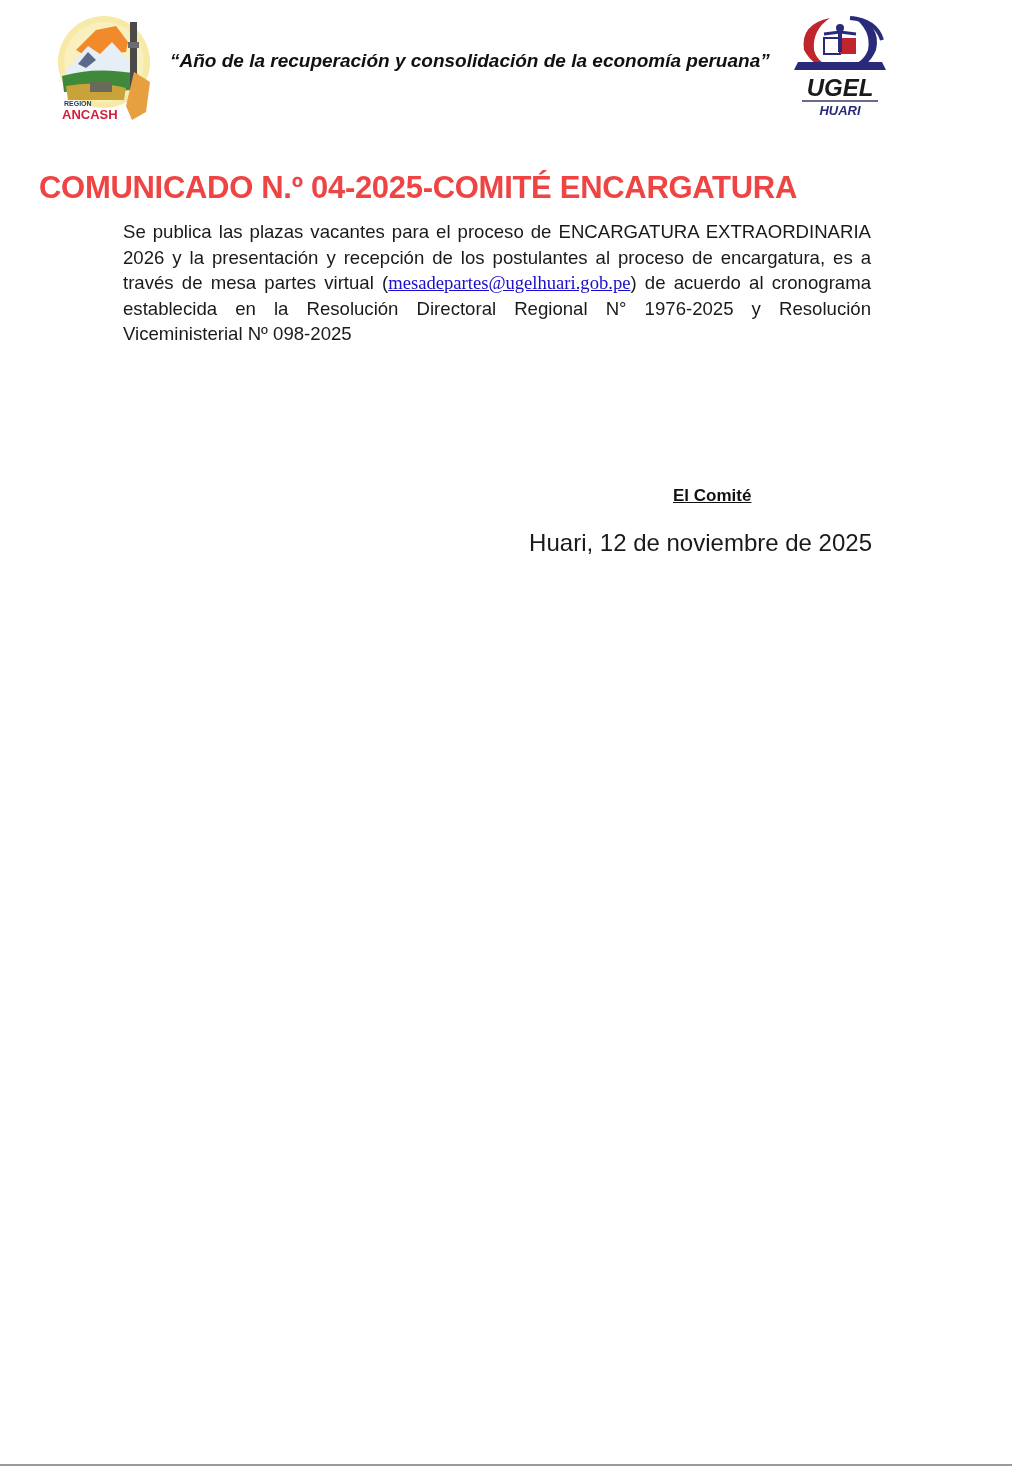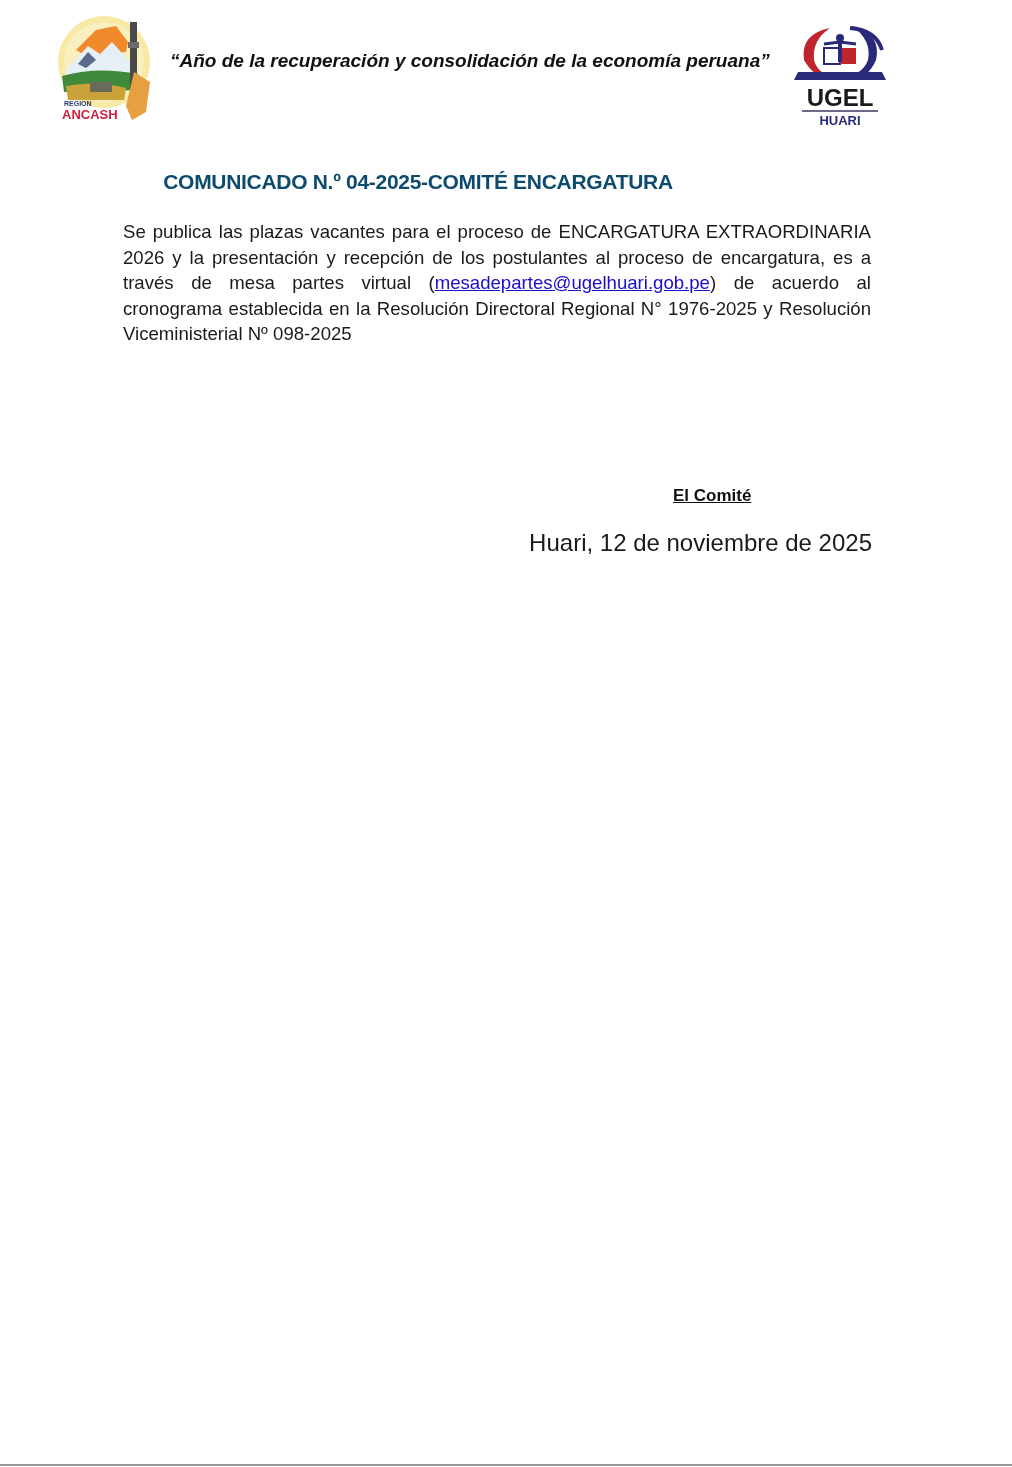--- a/index.html
+++ b/index.html
@@ -10,38 +10,38 @@
   }
   .page-bottom-line {
     position: absolute; left: 0; right: 0; top: 1464px; height: 2px;
     background: #9a9a9a;
   }
   
   .logo-ancash {
     position: absolute; left: 56px; top: 12px; width: 100px; height: 112px;
   }
   .logo-ugel {
-    position: absolute; left: 790px; top: 20px; width: 100px; height: 110px;
+    position: absolute; left: 790px; top: 10px; width: 100px; height: 110px; font-style: italic;
   }
   .year-motto {
     position: absolute; left: 170px; top: 50px; width: 590px;
     font-family: Liberation Sans, sans-serif; font-style: italic; font-weight: bold;
     font-size: 19px; color: #111; white-space: nowrap;
   }
   .doc-title {
     position: absolute; left: 0; width: 836px; top: 170px; text-align: center;
-    font-weight: bold; font-size: 21px; letter-spacing: -0.3px; color: #0c4a6e;
+    font-weight: bold; font-size: 31px; letter-spacing: -0.3px; color: #ef4444;
     white-space: nowrap;
   }
   .body-paragraph {
     position: absolute; left: 123px; top: 219px; width: 748px;
     font-size: 18.6px; line-height: 25.5px; text-align: justify; color: #1a1a1a;
   }
   .body-paragraph a {
-    color: #1a0dcc; text-decoration: underline;
+    color: #1a0dcc; text-decoration: underline; font-family: Liberation Serif, serif;
   }
   .signature {
     position: absolute; left: 673px; top: 486px;
     font-weight: bold; font-size: 17px; text-decoration: underline; color: #111;
   }
   .place-date {
     position: absolute; right: 140px; top: 529px;
     font-size: 24px; color: #1a1a1a; white-space: nowrap;
   }
 </style>

